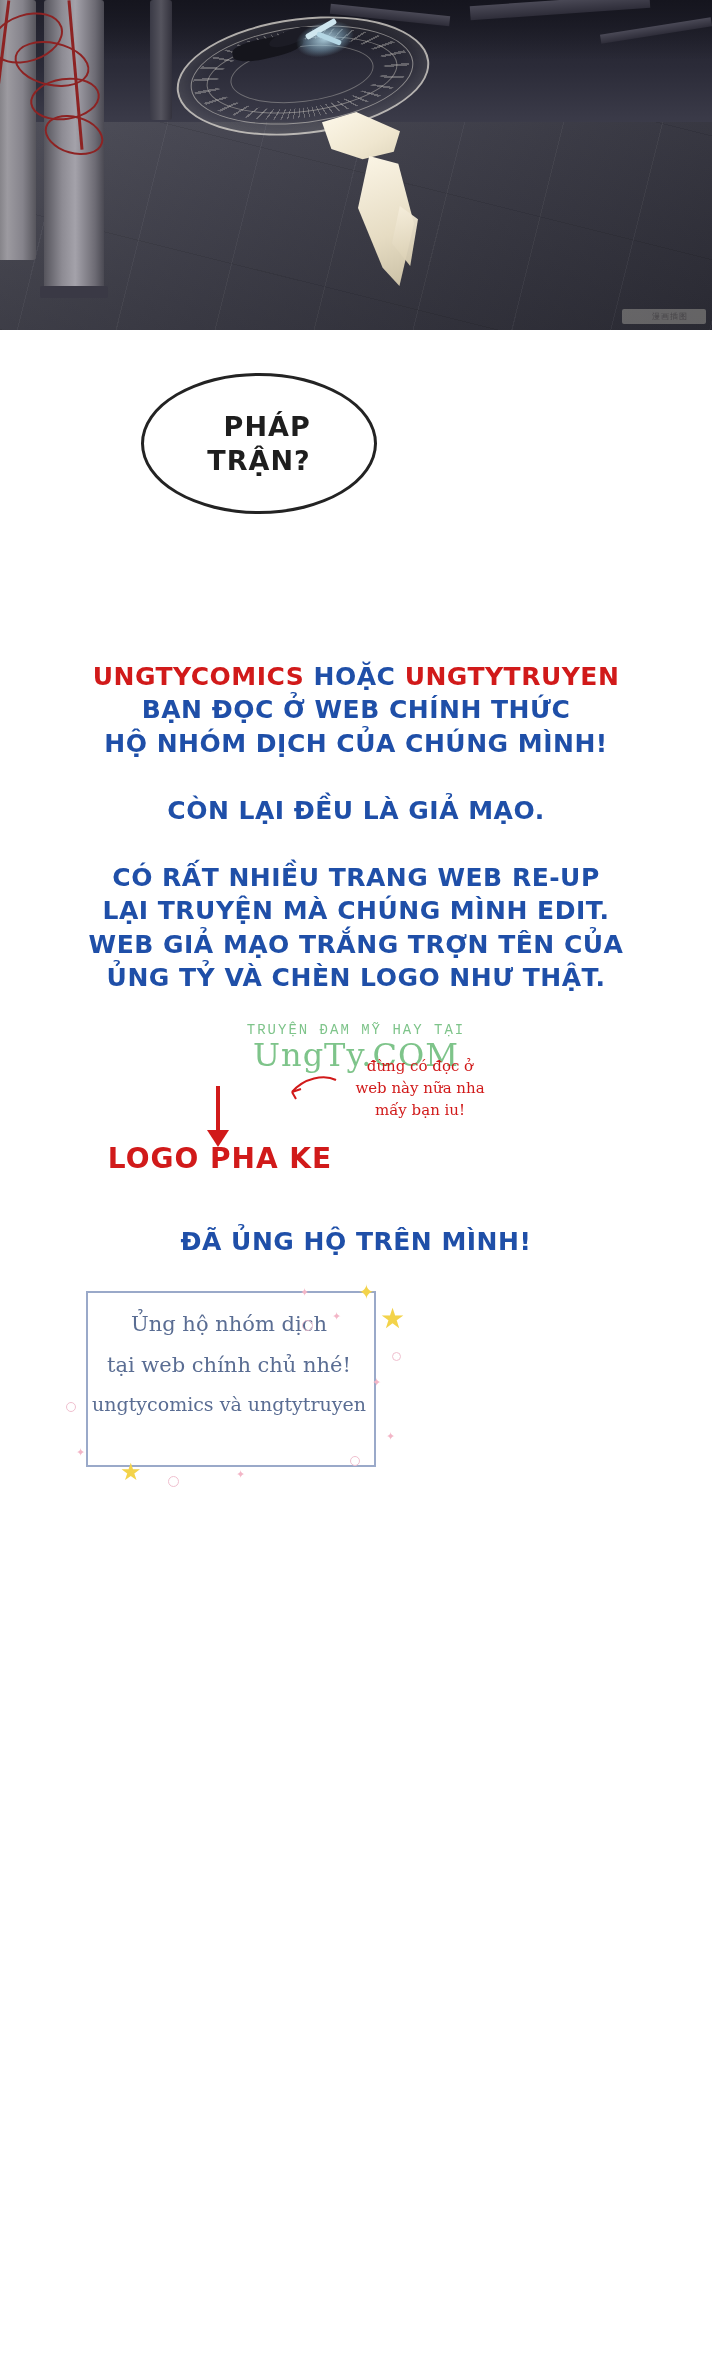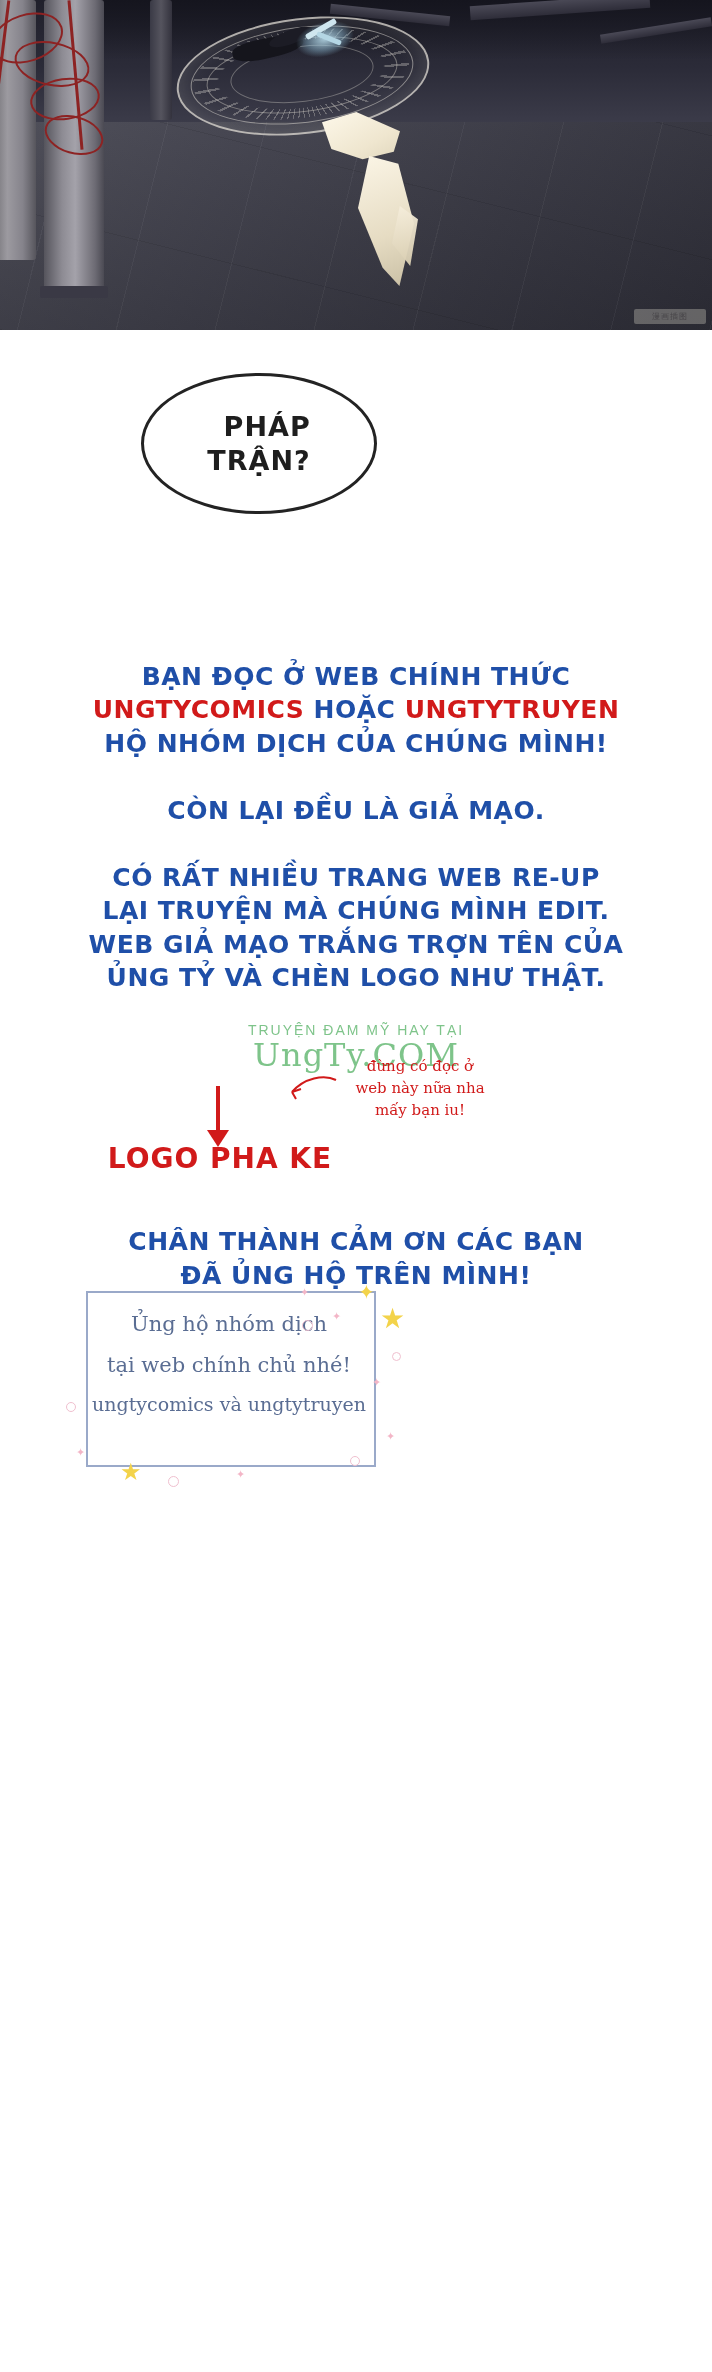--- a/index.html
+++ b/index.html
@@ -87,21 +87,21 @@
     box-shadow:0 3px 8px rgba(0,0,0,.45);}
   .paper2{position:absolute;left:358px;top:156px;width:56px;height:130px;
     background:linear-gradient(160deg,#fbf5e6 0%,#e6dcc3 60%,#c9bfa4 100%);
     clip-path:polygon(20% 0%, 72% 6%, 100% 52%, 74% 100%, 44% 86%, 0% 40%);
     box-shadow:0 4px 10px rgba(0,0,0,.4);}
   .paper3{position:absolute;left:392px;top:206px;width:26px;height:60px;
     background:linear-gradient(170deg,#f6eedc 0%,#d8cdb0 100%);
     clip-path:polygon(30% 0%, 100% 22%, 70% 100%, 0% 62%);opacity:.95;}
 
   .watermark{position:absolute;right:6px;bottom:6px;width:72px;height:15px;
-    background:rgba(210,205,196,.35);border-radius:2px;}
+    background:rgba(210,205,196,.35);border-radius:2px;padding-left:12px;}
   .watermark span{display:block;font-size:8px;color:rgba(60,58,62,.75);text-align:center;line-height:15px;letter-spacing:1px;}
 
   
   .bubble{
     position:absolute;left:141px;top:373px;width:230px;height:135px;
     border:3px solid #232323;border-radius:50%;background:#ffffff;
     display:flex;align-items:center;justify-content:center;
   }
   .bubble .txt{
     text-align:right;color:#1e1e1e;font-weight:700;letter-spacing:1px;
@@ -110,21 +110,21 @@
   .bubble .txt .l2{display:block;}
 
   
   .notice{position:absolute;left:0;top:660px;width:712px;text-align:center;}
   .notice p{margin:0;font-size:25px;line-height:1.33;letter-spacing:.5px;color:#1f4fa8;font-weight:700;}
   .notice .blk{margin-bottom:34px;}
   .red{color:#d11a1a;}
 
   
   .fakelogo{position:absolute;left:0;top:1022px;width:712px;text-align:center;}
-  .fakelogo .small{font-size:14px;color:#7ec48a;letter-spacing:2px;font-family:Liberation Sans, sans-serif;text-align:center;}
+  .fakelogo .small{font-size:14px;color:#7ec48a;letter-spacing:2px;font-family:Liberation Mono, monospace;text-align:center;}
   .fakelogo .big{font-size:32px;color:#7ec48a;font-family:"DejaVu Serif",serif;line-height:1.1;letter-spacing:1px;}
   .arrow-down{position:absolute;left:216px;top:1086px;width:4px;height:52px;background:#d11a1a;}
   .arrow-head{position:absolute;left:207px;top:1130px;width:0;height:0;
     border-left:11px solid transparent;border-right:11px solid transparent;border-top:17px solid #d11a1a;}
   .fakelabel{position:absolute;left:0;top:1142px;width:440px;text-align:center;
     font-size:28px;font-weight:700;color:#d11a1a;letter-spacing:1px;}
 
   .handnote{position:absolute;left:330px;top:1056px;width:180px;text-align:center;
     font-family:"DejaVu Serif",serif;color:#d11a1a;font-size:15px;line-height:1.45;}
   .curvearrow{position:absolute;left:286px;top:1072px;width:52px;height:34px;}
@@ -192,22 +192,22 @@
 <div class="bubble">
   <div class="txt">
     <span>PHÁP</span>
     <span class="l2">TRẬN?</span>
   </div>
 </div>
 
 <div class="notice">
 
   <div class="blk">
+    <p><span class="red">UNGTYCOMICS</span><span> HOẶC </span><span class="red">UNGTYTRUYEN</span></p>
     <p>BẠN ĐỌC Ở WEB CHÍNH THỨC</p>
-    <p><span class="red">UNGTYCOMICS</span><span> HOẶC </span><span class="red">UNGTYTRUYEN</span></p>
     <p>HỘ NHÓM DỊCH CỦA CHÚNG MÌNH!</p>
   </div>
 
   <div class="blk">
     <p>CÒN LẠI ĐỀU LÀ GIẢ MẠO.</p>
   </div>
 
   <div class="blk">
     <p>CÓ RẤT NHIỀU TRANG WEB RE-UP</p>
     <p>LẠI TRUYỆN MÀ CHÚNG MÌNH EDIT.</p>
@@ -230,21 +230,20 @@
 
 <div class="handnote">
   đừng có đọc ở<br>web này nữa nha<br>mấy bạn iu!
 </div>
 
 <div class="arrow-down"></div>
 <div class="arrow-head"></div>
 <div class="fakelabel">LOGO PHA KE</div>
 
 <div class="thanks">
-  <p>CHÂN THÀNH CẢM ƠN CÁC BẠN</p>
   <p>ĐÃ ỦNG HỘ TRÊN MÌNH!</p>
 </div>
 
 <div class="supportwrap">
   <div class="supportbox"></div>
   <div class="supporttext">
     <span class="l">Ủng hộ nhóm dịch</span>
     <span class="l">tại web chính chủ nhé!</span>
     <span class="l l3">ungtycomics và ungtytruyen</span>
   </div>

